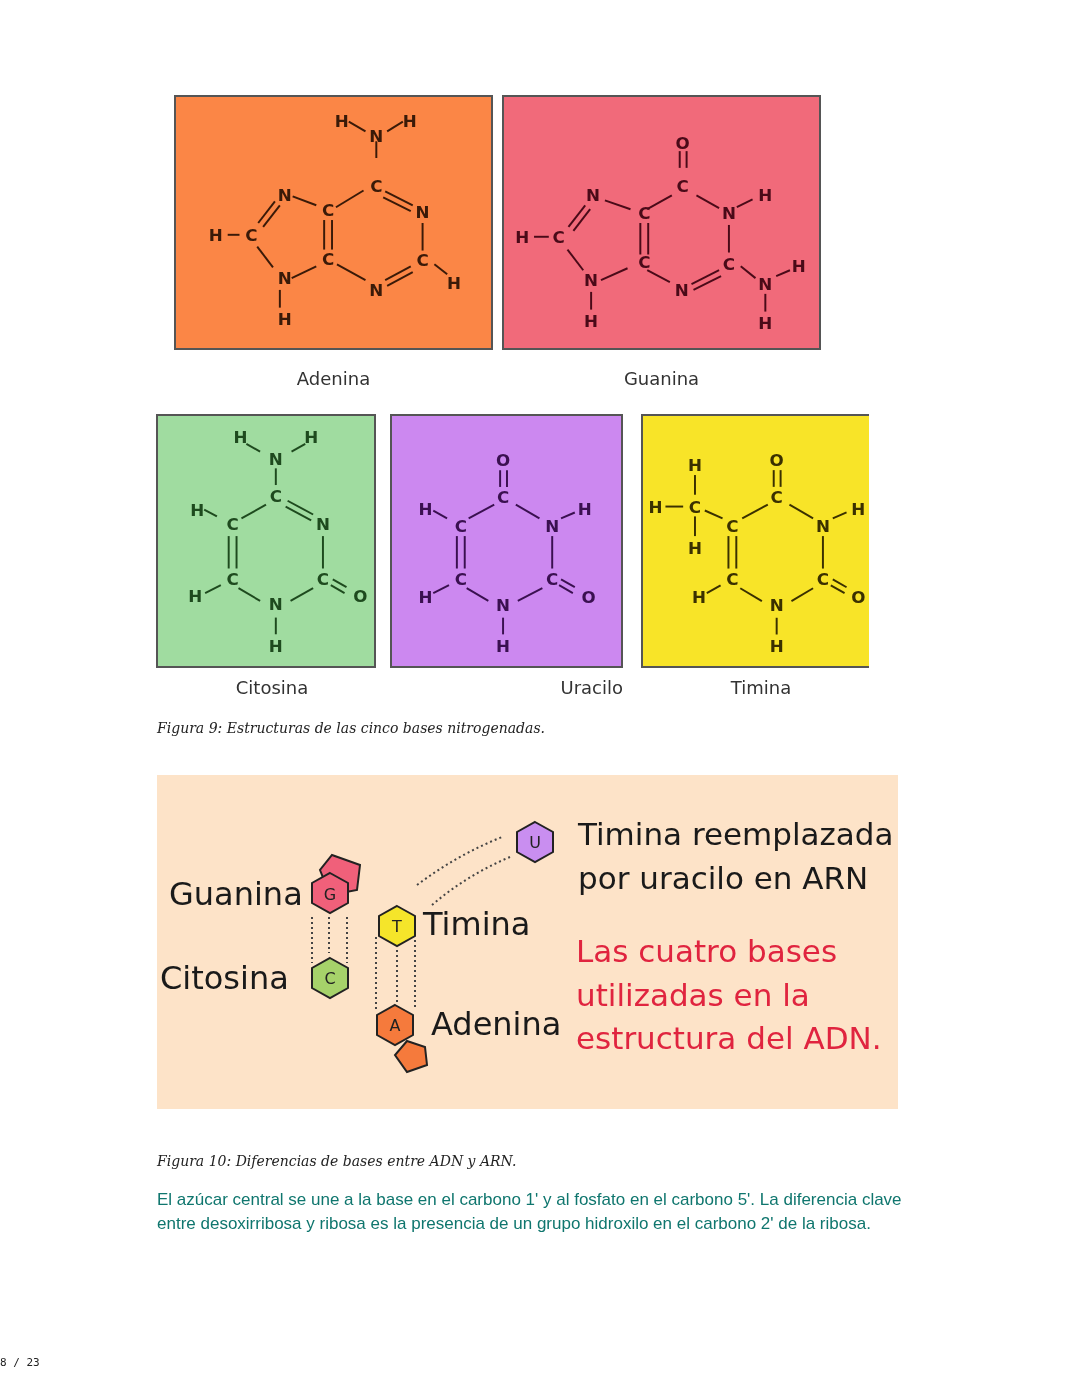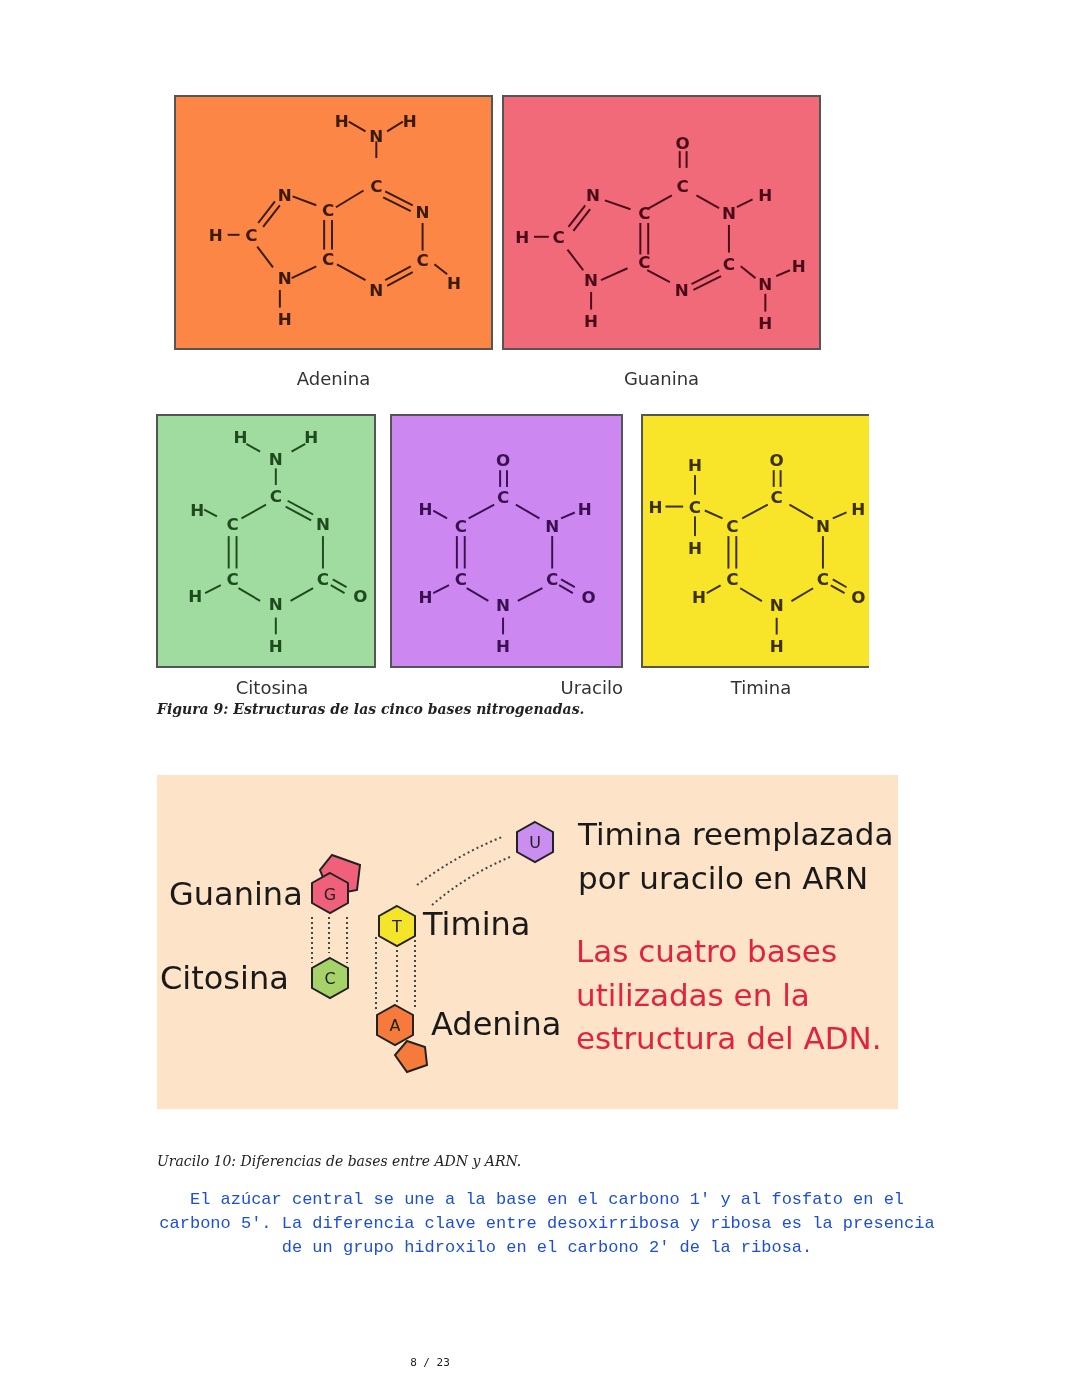--- a/index.html
+++ b/index.html
@@ -1,22 +1,22 @@
 <!DOCTYPE html>
 <html><head>
 <meta charset="utf-8">
 <style>
   html, body { margin:0; padding:0; background:#ffffff; }
   body { width:1080px; height:1397px; position:relative; overflow:hidden; font-family:"DejaVu Sans", sans-serif; }
   .panel { position:absolute; box-sizing:border-box; border:2px solid #555; }
   .panel svg { position:absolute; left:0; top:0; width:100%; height:100%; }
   .panel-label { position:absolute; font-family:"DejaVu Sans", sans-serif; font-size:18px; color:#333; text-align:center; }
   .caption { position:absolute; left:157px; font-family:"DejaVu Serif", serif; font-style:italic; font-size:14px; color:#222; }
-  .bodytext { position:absolute; left:157px; top:1188px; width:780px; font-family:Liberation Mono, monospace; font-size:17px; line-height:24px; color:#1d4ed8;text-align:center; }
-  .pagenum { position:absolute; left:0; width:860px; top:1356px; text-align:center; font-family:"DejaVu Sans Mono", monospace; font-size:11px; color:#222; }
+  .bodytext { position:absolute; left:157px; top:1188px; width:780px; font-family:Liberation Sans, sans-serif; font-size:17px; line-height:24px; color:#0f766e; }
+  .pagenum { position:absolute; left:0; width:860px; top:1356px; text-align:left; font-family:"DejaVu Sans Mono", monospace; font-size:11px; color:#222; }
   .atom { font-family:"DejaVu Sans", sans-serif; font-size:17px; font-weight:bold; text-anchor:middle; dominant-baseline:central; }
   .fig10 { position:absolute; left:157px; top:775px; width:741px; height:334px; background:#fde3c8; }
   .fig10 svg { position:absolute; left:0; top:0; }
   .f10lbl { font-family:"DejaVu Sans", sans-serif; font-size:32px; fill:#1a1a1a; }
   .f10red { font-family:"DejaVu Sans", sans-serif; font-size:31px; fill:#e0243f; }
   .f10blk { font-family:"DejaVu Sans", sans-serif; font-size:31px; fill:#1a1a1a; }
 </style>
 </head>
 <body>
 
@@ -226,21 +226,21 @@
         <text x="52" y="92">C</text>
         <text x="52" y="50">H</text>
           <text x="52" y="134">H</text>
           <text x="12" y="92">H</text>
         <text x="56" y="184">H</text>
       </g>
     </svg>
   </div>
   <div class="panel-label" style="left:641px; top:677px; width:240px;">Timina</div>
 
-  <div class="caption" style="top:701px;font-weight:bold;">Figura 9: Estructuras de las cinco bases nitrogenadas.</div>
+  <div class="caption" style="top:720px;">Figura 9: Estructuras de las cinco bases nitrogenadas.</div>
 </div>
 
 <div class="fig10">
   <svg width="741" height="334" viewBox="0 0 741 334">
 
     <text class="f10lbl" x="12" y="130">Guanina</text>
     <g>
       <polygon points="175,80 203,90 200,115 173,120 163,95" fill="#f0607a" stroke="#222" stroke-width="2"></polygon>
       <polygon points="173,98 191,108 191,128 173,138 155,128 155,108" fill="#f0607a" stroke="#222" stroke-width="2"></polygon>
       <text x="173" y="125" text-anchor="middle" font-family="DejaVu Sans, sans-serif" font-size="16" fill="#222">G</text>
@@ -288,17 +288,17 @@
     </g>
 
     <text class="f10blk" x="421" y="70">Timina reemplazada</text>
     <text class="f10blk" x="421" y="114">por uracilo en ARN</text>
     <text class="f10red" x="419" y="187">Las cuatro bases</text>
     <text class="f10red" x="419" y="231">utilizadas en la</text>
     <text class="f10red" x="419" y="274">estructura del ADN.</text>
   </svg>
 </div>
 
-<div class="caption" style="top:1153px;">Uracilo 10: Diferencias de bases entre ADN y ARN.</div>
+<div class="caption" style="top:1153px;">Figura 10: Diferencias de bases entre ADN y ARN.</div>
 
 <div class="bodytext">El azúcar central se une a la base en el carbono 1' y al fosfato en el carbono 5'. La diferencia clave entre desoxirribosa y ribosa es la presencia de un grupo hidroxilo en el carbono 2' de la ribosa.</div>
 
 <div class="pagenum">8 / 23</div>
 
 </body></html>

